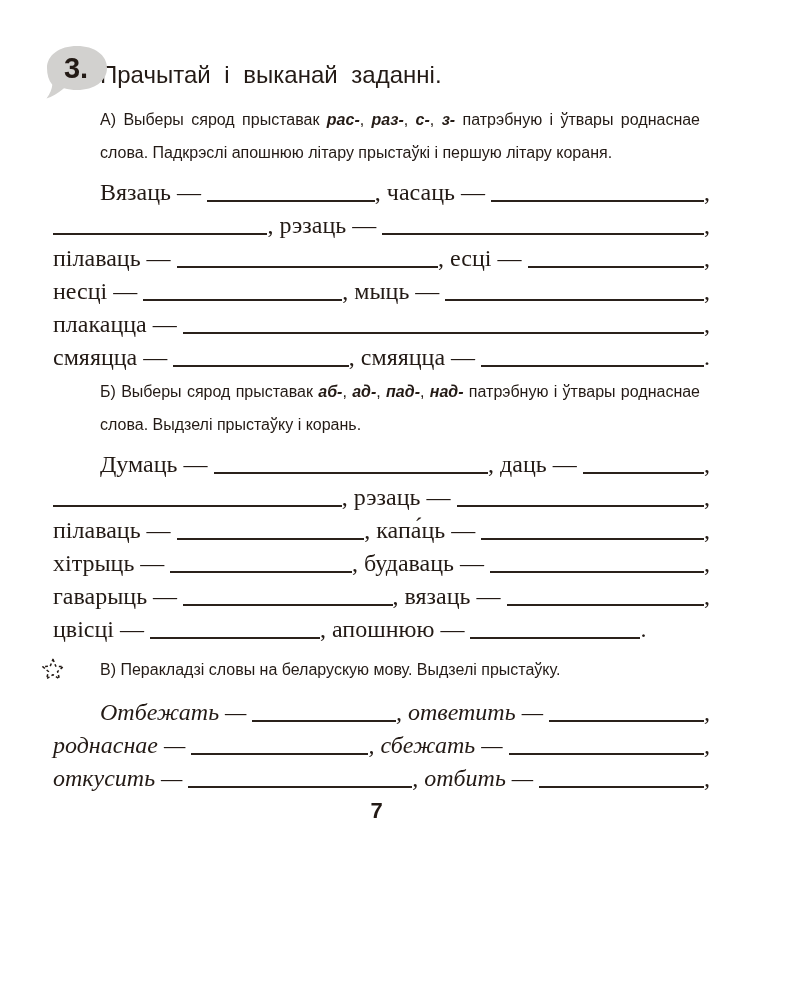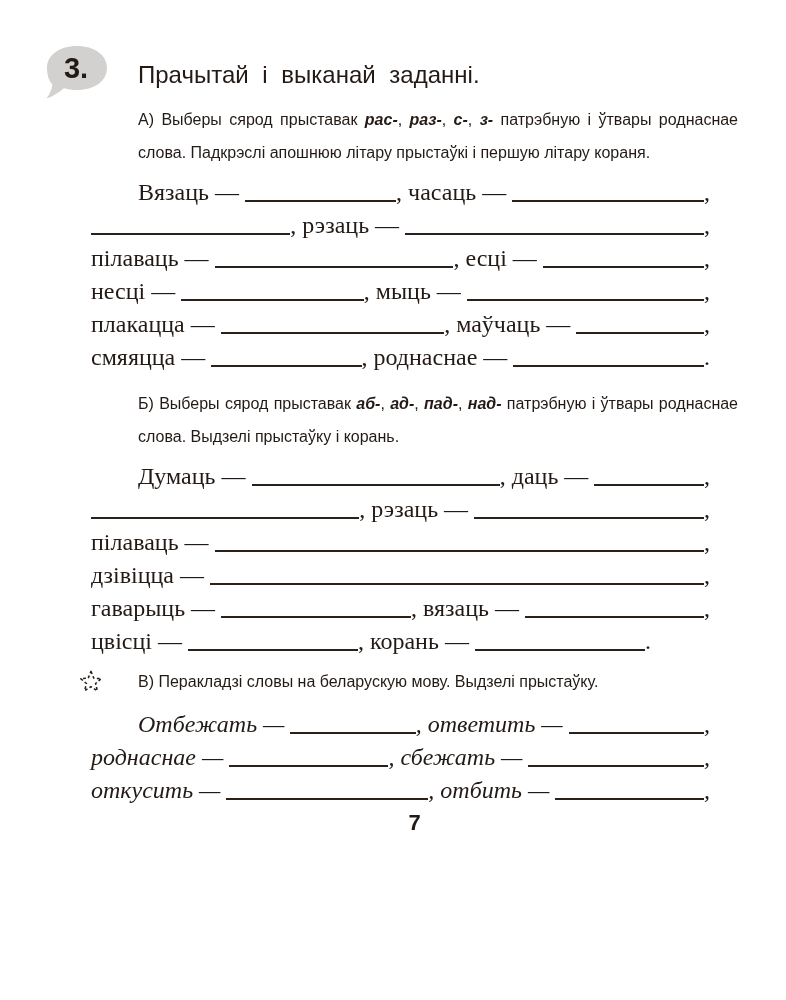--- a/index.html
+++ b/index.html
@@ -10,21 +10,21 @@
   html,body{margin:0;padding:0;background:#888;}
   .page{
     position:relative;
     width:786px;height:1000px;
     margin:0 auto;
     background:#ffffff;
     color:var(--ink);
     font-family:"Liberation Sans",sans-serif;
     overflow:hidden;
   }
-  .inner{padding:54px 76px 0 91px;}
+  .inner{padding:54px 76px 0 53px;}
 
   
   .bubble{position:absolute;left:44px;top:44px;width:66px;height:60px;}
   .bubble svg{display:block;}
   .bubble-num{
     position:absolute;left:0;top:9px;width:64px;
     text-align:center;
     font-weight:bold;font-size:29px;line-height:30px;
     color:var(--ink);
   }
@@ -60,21 +60,21 @@
   }
   .word-line.indent{padding-left:47px;}
   .word-line .seg{white-space:pre;}
   .word-line .blank{
     display:block;height:0;
     border-bottom:2px solid #2a211b;
     position:relative;top:2px;
     min-width:24px;
   }
 
-  .sec-b{margin-top:14px;}
+  .sec-b{margin-top:2px;}
   .sec-c{}
   .list-c{margin-top:9px;font-style:italic;}
 
   .pagenum{
     margin-top:3px;
     width:647px;
     text-align:center;
     font-weight:bold;font-size:22px;
     color:var(--ink);
   }
@@ -126,28 +126,27 @@
         <div class="word-line">
           <span class="seg">несці — </span>
           <span class="blank" style="flex: 150 1 150px;"></span>
           <span class="seg">, мыць — </span>
           <span class="blank" style="flex: 195 1 195px;"></span>
           <span class="seg">,</span>
         </div>
         <div class="word-line">
           <span class="seg">плакацца — </span>
           <span class="blank" style="flex: 175 1 175px;"></span>
-          <span class="seg">, маўчаць — </span>
           <span class="blank" style="flex: 100 1 100px;"></span>
           <span class="seg">,</span>
         </div>
         <div class="word-line">
           <span class="seg">смяяцца — </span>
           <span class="blank" style="flex: 130 1 130px;"></span>
-          <span class="seg">, роднаснае — </span>
+          <span class="seg">, смяяцца — </span>
           <span class="blank" style="flex: 165 1 165px;"></span>
           <span class="seg">.</span>
         </div>
       </div>
 
     <p class="instr sec-b"><span>Б) Выберы сярод прыставак </span><span class="bi">аб-</span><span>, </span><span class="bi">ад-</span><span>, </span><span class="bi">пад-</span><span>, </span><span class="bi">над-</span><span> патрэбную і ўтвары роднаснае слова. Выдзелі прыстаўку і корань.</span></p>
 
     <div class="wordlist">
         <div class="word-line indent">
           <span class="seg">Думаць — </span>
@@ -158,40 +157,42 @@
         </div>
         <div class="word-line">
           <span class="blank" style="flex: 210 1 210px;"></span>
           <span class="seg">, рэзаць — </span>
           <span class="blank" style="flex: 180 1 180px;"></span>
           <span class="seg">,</span>
         </div>
         <div class="word-line">
           <span class="seg">пілаваць — </span>
           <span class="blank" style="flex: 160 1 160px;"></span>
+          <span class="seg">, капа́ць — </span>
           <span class="blank" style="flex: 190 1 190px;"></span>
           <span class="seg">,</span>
         </div>
         <div class="word-line">
-          <span class="seg">дзівіцца — </span>
+          <span class="seg">хітрыць — </span>
           <span class="blank" style="flex: 140 1 140px;"></span>
+          <span class="seg">, будаваць — </span>
           <span class="blank" style="flex: 165 1 165px;"></span>
           <span class="seg">,</span>
         </div>
         <div class="word-line">
           <span class="seg">гаварыць — </span>
           <span class="blank" style="flex: 175 1 175px;"></span>
           <span class="seg">, вязаць — </span>
           <span class="blank" style="flex: 165 1 165px;"></span>
           <span class="seg">,</span>
         </div>
         <div class="word-line">
           <span class="seg">цвісці — </span>
           <span class="blank" style="width: 170px; flex: 0 0 auto;"></span>
-          <span class="seg">, корань — </span>
+          <span class="seg">, апошнюю — </span>
           <span class="blank" style="width: 170px; flex: 0 0 auto;"></span>
           <span class="seg">.</span>
         </div>
       </div>
 
     <p class="instr sec-c">
       <span class="star">
         <svg width="26" height="26" viewBox="0 0 24 24">
           <path d="M12 2.2 L14.6 8.5 L21.5 8.9 L16.2 13.4 L17.9 20.1 L12 16.4 L6.1 20.1 L7.8 13.4 L2.5 8.9 L9.4 8.5 Z" fill="none" stroke="#231a15" stroke-width="1.4" stroke-dasharray="2.6 2.2" stroke-linejoin="round"></path>
         </svg>

